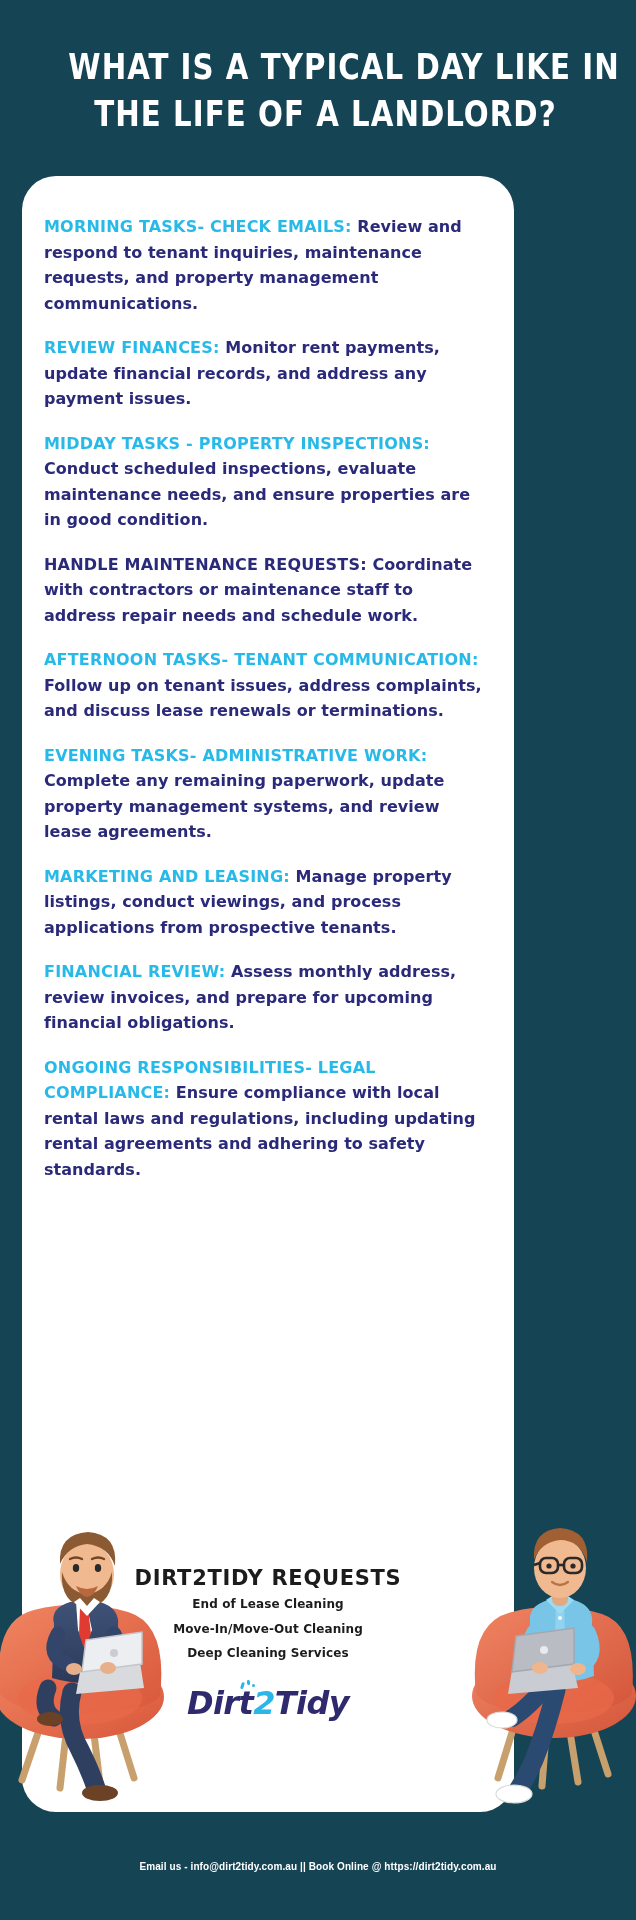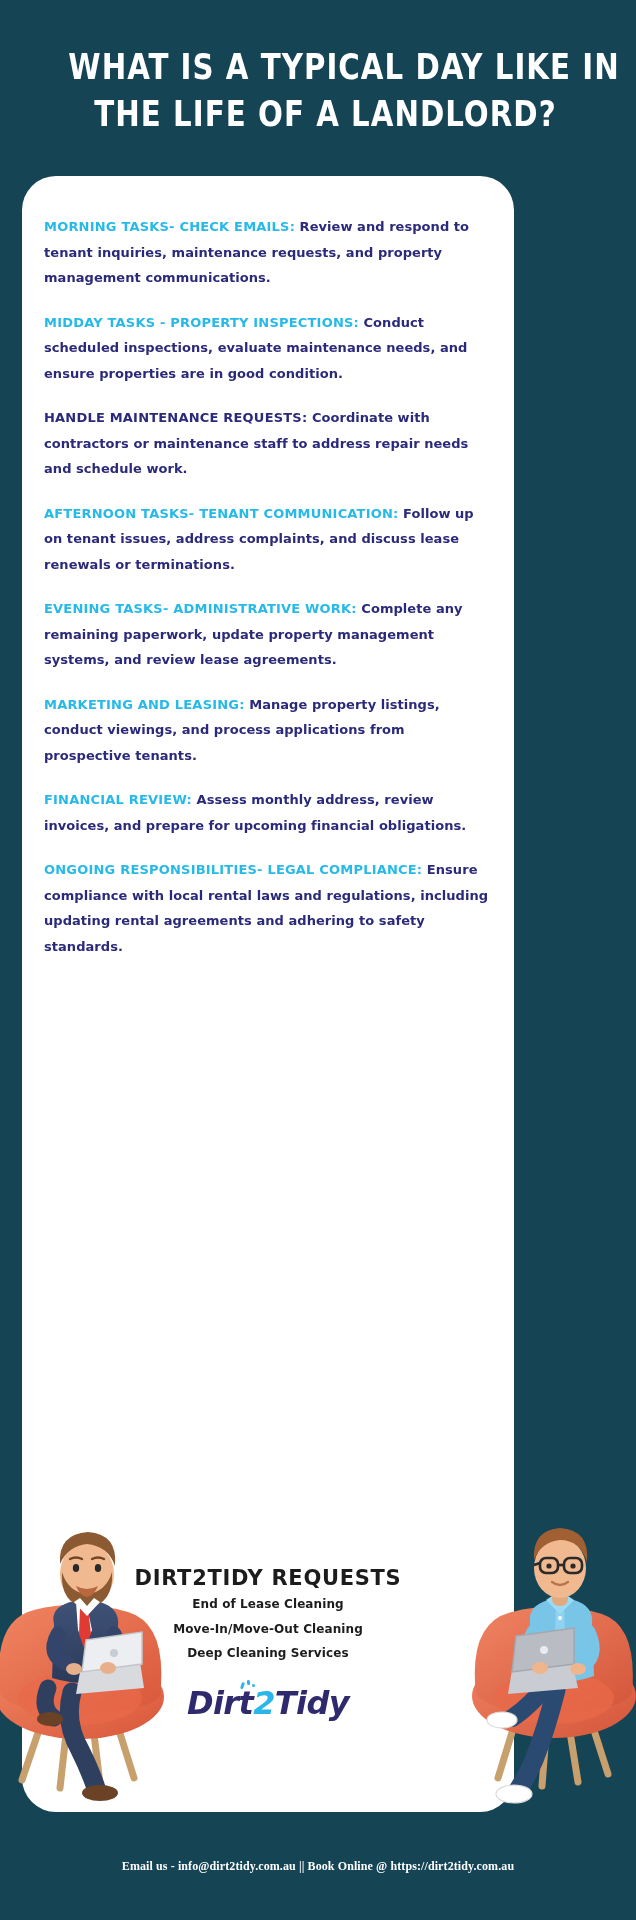--- a/index.html
+++ b/index.html
@@ -45,21 +45,21 @@
     min-height:1636px;
     background:#ffffff;
     border-radius:34px;
     padding:30px 24px 0 22px;
   }
   .card-inner { padding-top:8px; }
 
   .section { margin-bottom:19px; }
   .section p {
     font-family:"DejaVu Sans","Liberation Sans",sans-serif;
-    font-size:13px;
+    font-size:16px;
     line-height:25.5px;
     font-weight:700;
     color:#2b2a7a;
     letter-spacing:0.05px;
     text-align:left;
   }
   .section .hd {
     color:#27b9e8;
     font-weight:700;
     text-transform:uppercase;
@@ -122,23 +122,23 @@
     position:absolute;
     left:0; bottom:0;
     width:636px; height:108px;
     background:#154455;
     display:flex;
     align-items:center;
     justify-content:center;
   }
   .bottom-bar span {
     color:#ffffff;
-    font-family:Liberation Serif, serif;
-    font-weight:700;
-    font-size:12px;
+    font-family:Liberation Sans, sans-serif;
+    font-weight:700;
+    font-size:10px;
     letter-spacing:0.1px;
     white-space:nowrap;
   }
 
   
   .figure { position:absolute; bottom:108px; }
   .figure.left  { left:-12px;  width:190px; height:300px; }
   .figure.right { right:-6px;  width:200px; height:300px; }
 </style>
 </head>
@@ -148,20 +148,23 @@
 
   <div class="title-block">
     <span class="title-line">WHAT IS A TYPICAL DAY LIKE IN</span>
     <span class="title-line">THE LIFE OF A LANDLORD?</span>
   </div>
 
   <div class="card">
     <div class="card-inner" id="sections-host">
         <div class="section">
           <p><span class="hd">MORNING TASKS- CHECK EMAILS:</span><span class="body"> Review and respond to tenant inquiries, maintenance requests, and property management communications.</span></p>
+        </div>
+        <div class="section">
+          <p><span class="hd">REVIEW FINANCES:</span><span class="body"> Monitor rent payments, update financial records, and address any payment issues.</span></p>
         </div>
         <div class="section">
           <p><span class="hd">MIDDAY TASKS - PROPERTY INSPECTIONS:</span><span class="body"> Conduct scheduled inspections, evaluate maintenance needs, and ensure properties are in good condition.</span></p>
         </div>
         <div class="section">
           <p><span class="hd navy">HANDLE MAINTENANCE REQUESTS:</span><span class="body"> Coordinate with contractors or maintenance staff to address repair needs and schedule work.</span></p>
         </div>
         <div class="section">
           <p><span class="hd">AFTERNOON TASKS- TENANT COMMUNICATION:</span><span class="body"> Follow up on tenant issues, address complaints, and discuss lease renewals or terminations.</span></p>
         </div>

